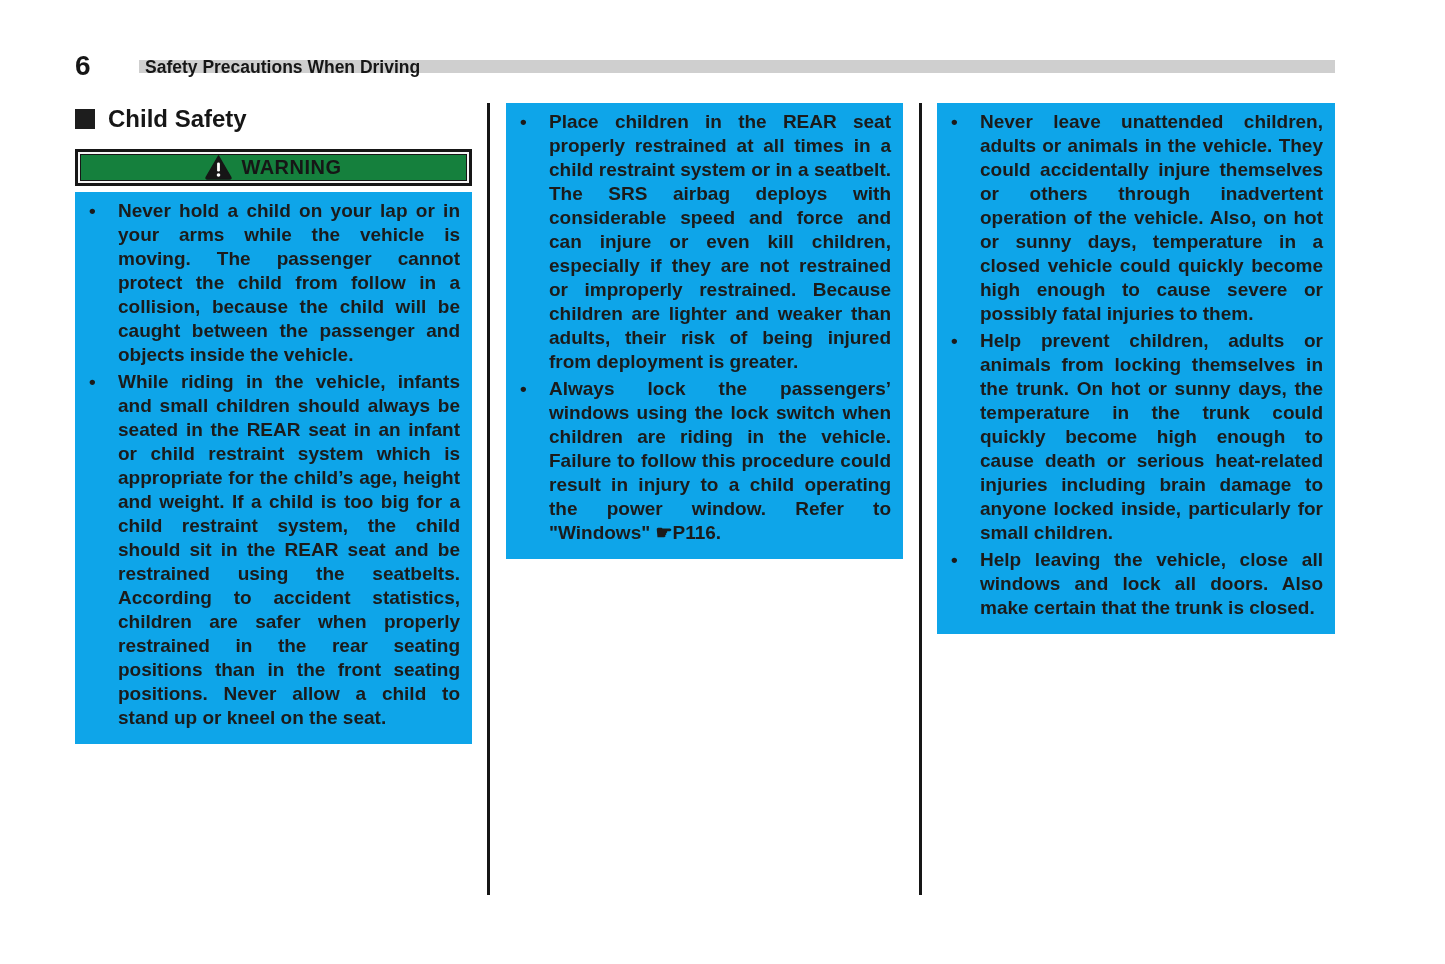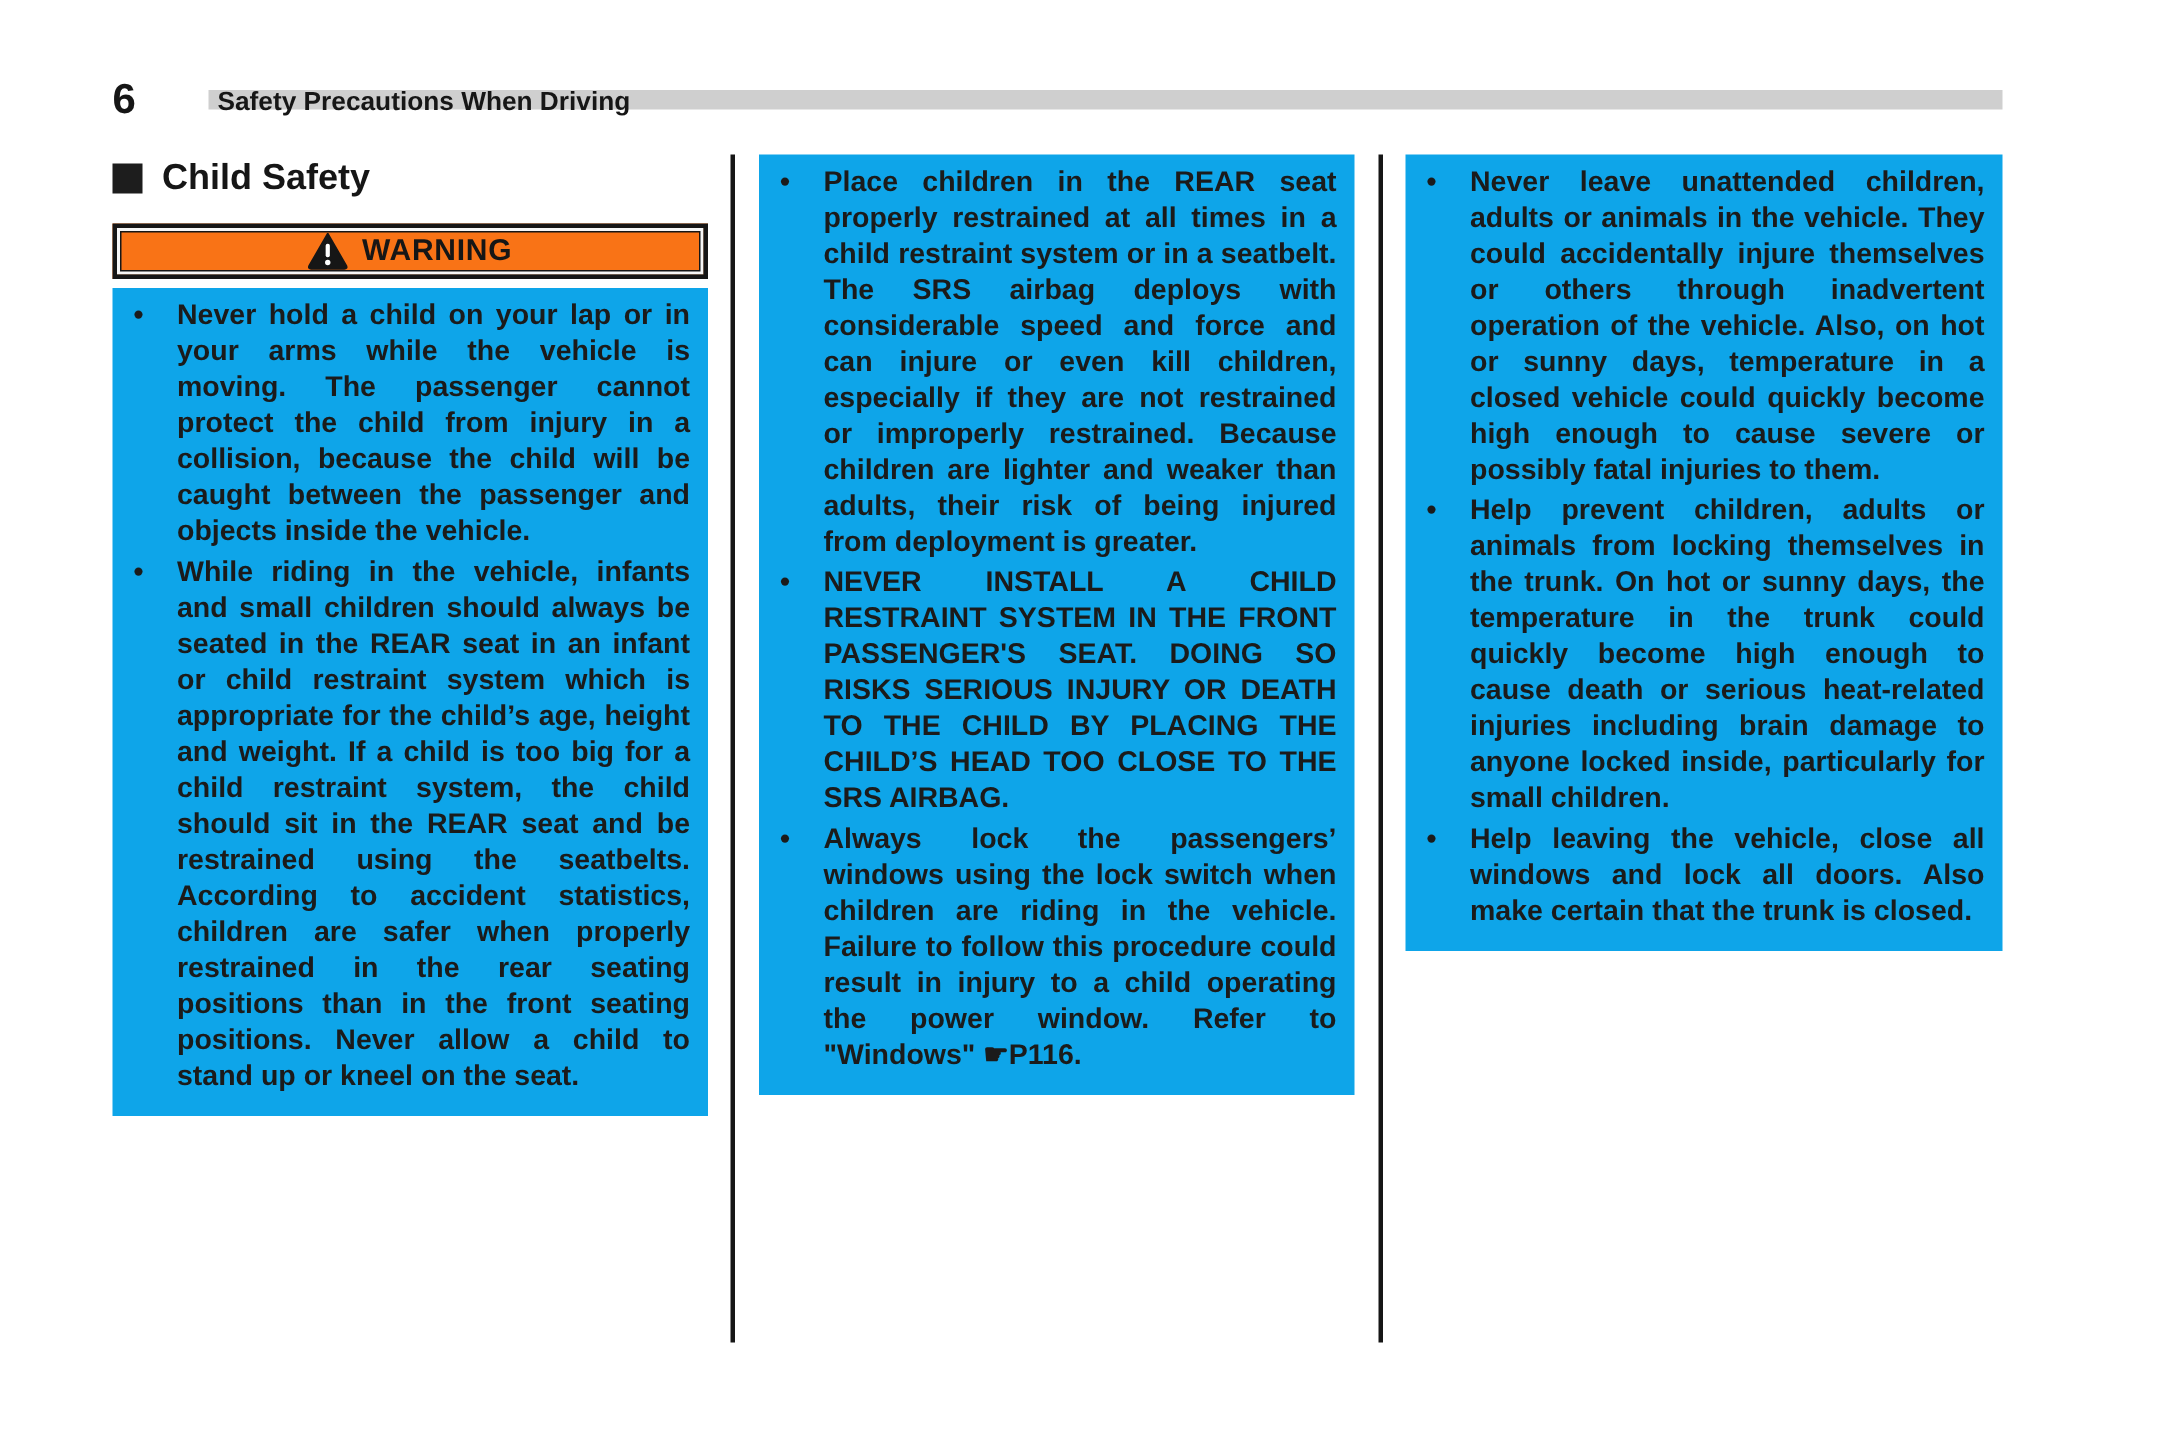--- a/index.html
+++ b/index.html
@@ -46,21 +46,21 @@
   .section-heading {
     display:flex; align-items:center; gap:13px;
     font-size:24px; font-weight:bold; color:#161616;
     height:32px; margin-bottom:14px;
   }
   .heading-square { width:20px; height:20px; background:#1d1d1d; flex:0 0 auto; }
 
   
   .warning-box {
     border:3px solid #161616;
-    background:#f97316;
+    background:#15803d;
     box-shadow: inset 0 0 0 2px #f6f6f6, inset 0 0 0 3px #161616;
     height:37px;
     display:flex; align-items:center; justify-content:center; gap:9px;
     margin-bottom:6px;
   }
   .warning-label {
     font-size:20px; font-weight:bold; letter-spacing:0.5px; color:#161616;
   }
   .warning-tri { display:block; }
 
@@ -104,31 +104,30 @@
     <div class="warning-box">
       <svg class="warning-tri" width="27" height="25" viewBox="0 0 27 25" aria-hidden="true">
         <path d="M13.5 1 L25.8 22.4 Q26.4 24 24.6 24 L2.4 24 Q0.6 24 1.2 22.4 Z" fill="#161616" stroke="#161616" stroke-width="1.5" stroke-linejoin="round"></path>
         <rect x="12.1" y="7.5" width="2.8" height="9" rx="1.3" fill="#ffffff"></rect>
         <circle cx="13.5" cy="20" r="1.8" fill="#ffffff"></circle>
       </svg>
       <span class="warning-label">WARNING</span>
     </div>
     <div class="text-panel">
       <ul class="bullet-list">
-        <li>Never hold a child on your lap or in your arms while the vehicle is moving. The passenger cannot protect the child from injury in a collision, because the child will be caught between the passenger and objects inside the vehicle.</li>
+        <li>Never hold a child on your lap or in your arms while the vehicle is moving. The passenger cannot protect the child from follow in a collision, because the child will be caught between the passenger and objects inside the vehicle.</li>
         <li>While riding in the vehicle, infants and small children should always be seated in the REAR seat in an infant or child restraint system which is appropriate for the child’s age, height and weight. If a child is too big for a child restraint system, the child should sit in the REAR seat and be restrained using the seatbelts. According to accident statistics, children are safer when properly restrained in the rear seating positions than in the front seating positions. Never allow a child to stand up or kneel on the seat.</li>
       </ul>
     </div>
   </div>
 
   <div class="col col2">
     <div class="text-panel">
       <ul class="bullet-list">
         <li>Place children in the REAR seat properly restrained at all times in a child restraint system or in a seatbelt. The SRS airbag deploys with considerable speed and force and can injure or even kill children, especially if they are not restrained or improperly restrained. Because children are lighter and weaker than adults, their risk of being injured from deployment is greater.</li>
-        <li>NEVER INSTALL A CHILD RESTRAINT SYSTEM IN THE FRONT PASSENGER'S SEAT. DOING SO RISKS SERIOUS INJURY OR DEATH TO THE CHILD BY PLACING THE CHILD’S HEAD TOO CLOSE TO THE SRS AIRBAG.</li>
         <li>Always lock the passengers’ windows using the lock switch when children are riding in the vehicle. Failure to follow this procedure could result in injury to a child operating the power window. Refer to "Windows" ☛P116.</li>
       </ul>
     </div>
   </div>
 
   <div class="col col3">
     <div class="text-panel">
       <ul class="bullet-list">
         <li>Never leave unattended children, adults or animals in the vehicle. They could accidentally injure themselves or others through inadvertent operation of the vehicle. Also, on hot or sunny days, temperature in a closed vehicle could quickly become high enough to cause severe or possibly fatal injuries to them.</li>
         <li>Help prevent children, adults or animals from locking themselves in the trunk. On hot or sunny days, the temperature in the trunk could quickly become high enough to cause death or serious heat-related injuries including brain damage to anyone locked inside, particularly for small children.</li>

